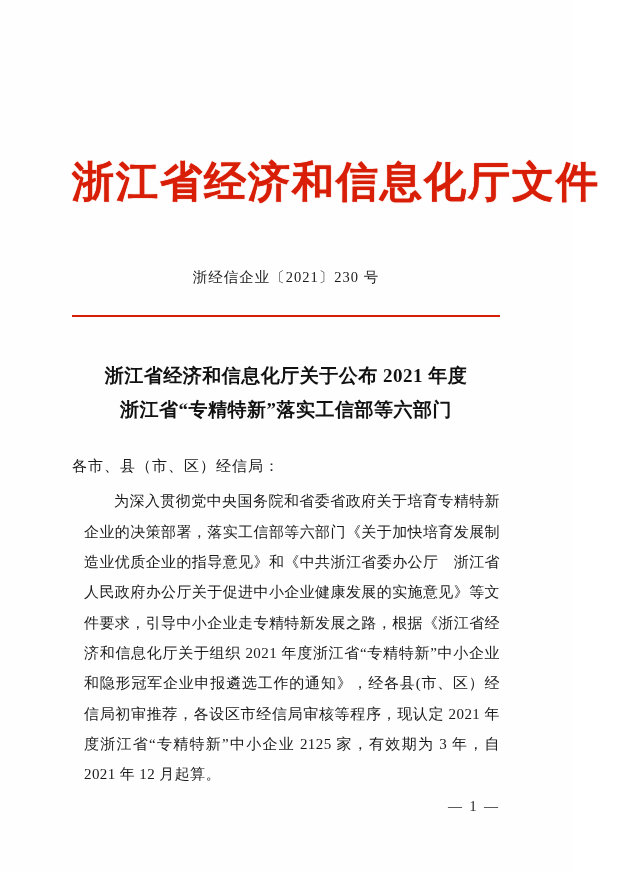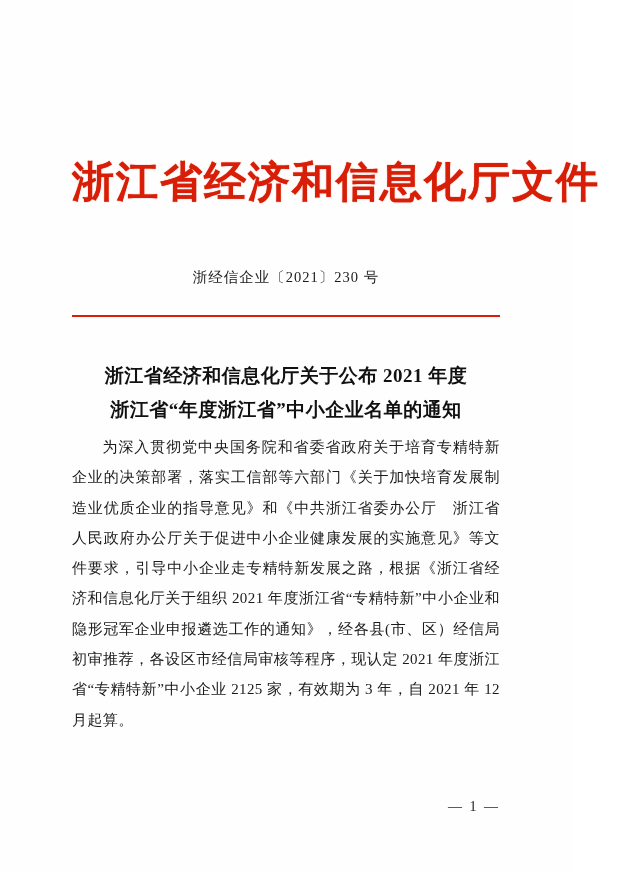--- a/index.html
+++ b/index.html
@@ -79,20 +79,21 @@
     letter-spacing: 1px;
     line-height: 1.9;
   }
   .para {
     margin-top: 6px;
     font-size: 15px;
     line-height: 2.02;
     text-align: justify;
     text-justify: inter-ideograph;
     letter-spacing: 0.4px;
+    margin-left: 12px;
   }
   .para .indent { display: inline-block; width: 2em; }
 
   
   .page-number {
     position: absolute;
     right: 72px;
     bottom: 58px;
     font-size: 14px;
     letter-spacing: 2px;
@@ -106,22 +107,23 @@
   <div class="doc-body">
 
     <div class="masthead">浙江省经济和信息化厅文件</div>
 
     <div class="doc-number">浙经信企业〔2021〕230 号</div>
 
     <div class="red-rule"></div>
 
     <div class="title-block">
       <span class="title-line">浙江省经济和信息化厅关于公布 2021 年度</span>
-      <span class="title-line">浙江省“年度浙江省”中小企业名单的通知</span>
+      <span class="title-line">浙江省“专精特新”落实工信部等六部门</span>
     </div>
 
+    <div class="salutation">各市、县（市、区）经信局：</div>
 
     <div class="para"><span class="indent"></span><span>为深入贯彻党中央国务院和省委省政府关于培育专精特新企业的决策部署，落实工信部等六部门《关于加快培育发展制造业优质企业的指导意见》和《中共浙江省委办公厅　浙江省人民政府办公厅关于促进中小企业健康发展的实施意见》等文件要求，引导中小企业走专精特新发展之路，根据《浙江省经济和信息化厅关于组织 2021 年度浙江省“专精特新”中小企业和隐形冠军企业申报遴选工作的通知》，经各县(市、区）经信局初审推荐，各设区市经信局审核等程序，现认定 2021 年度浙江省“专精特新”中小企业 2125 家，有效期为 3 年，自 2021 年 12 月起算。</span></div>
 
   </div>
 
   <div class="page-number">— 1 —</div>
 </div>
 
 </body></html>

